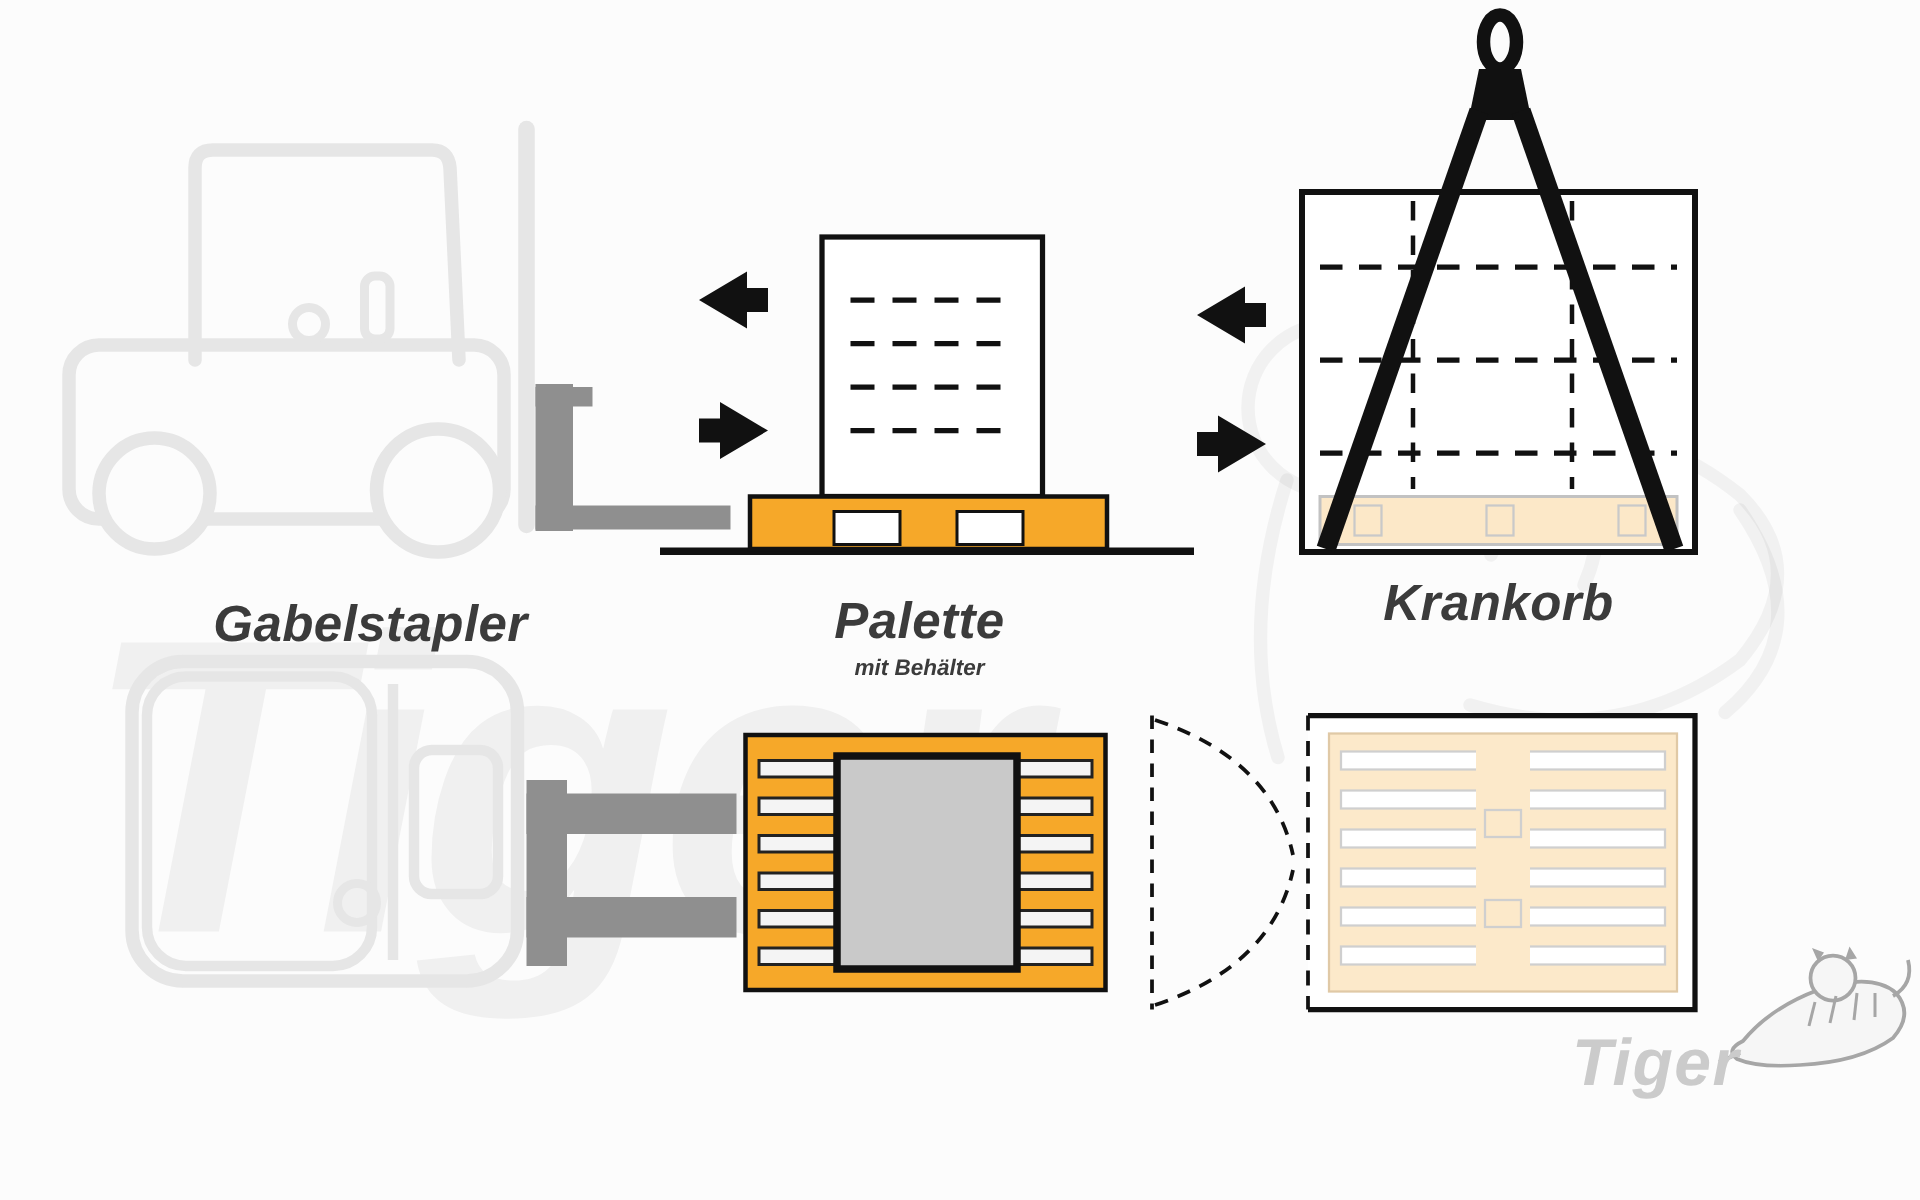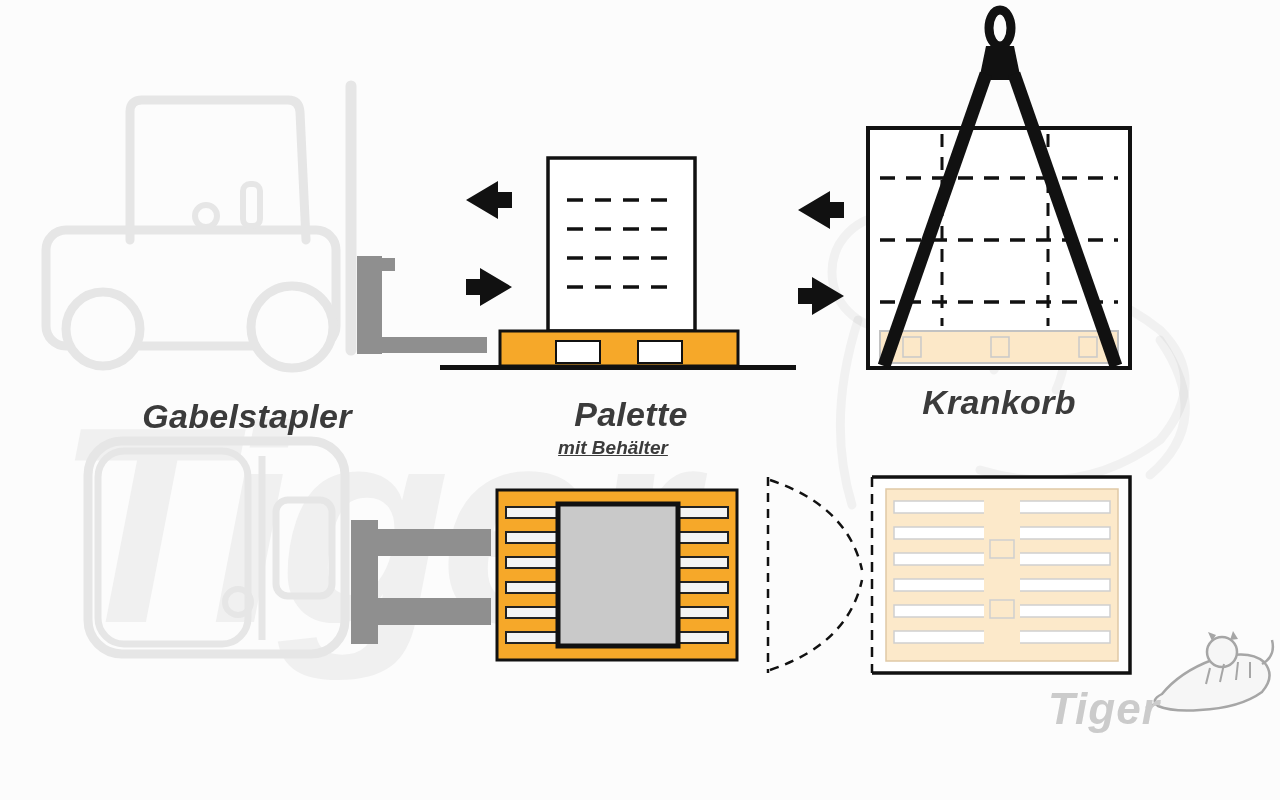--- a/index.html
+++ b/index.html
@@ -7,21 +7,21 @@
   .canvas {
     position:relative; width:1280px; height:800px;
     background:#fcfcfc; overflow:hidden;
   }
   svg.diagram { position:absolute; left:0; top:0; }
   .label {
     position:absolute; text-align:center; font-style:italic; font-weight:bold;
     color:#3b3b3b; line-height:1.1;
   }
   .label.main { font-size:34px; letter-spacing:0.3px; }
-  .label.sub  { font-size:19px;text-decoration:underline; }
+  .label.sub  { font-size:15px; }
   .label.caption { font-size:31px; }
   .watermark {
     position:absolute; left:55px; top:385px;
     font-size:280px; font-weight:bold; font-style:italic; line-height:1;
     color:#f0f0f0; letter-spacing:-10px; user-select:none;
   }
   .logo-text {
     position:absolute; left:1048px; top:684px;
     font-size:44px; font-weight:bold; font-style:italic;
     color:#cbcbcb; letter-spacing:1px;
@@ -168,19 +168,19 @@
         <line x1="1210" y1="668" x2="1206" y2="684"></line>
         <line x1="1224" y1="664" x2="1220" y2="682"></line>
         <line x1="1238" y1="662" x2="1236" y2="680"></line>
         <line x1="1250" y1="662" x2="1250" y2="678"></line>
       </g>
       <path d="M 1160,702 L 1146,708" stroke="#a6a6a6" stroke-width="2.5"></path>
     </g>
   </svg>
 
   <div class="label main" style="left:97px; top:398px; width:300px;">Gabelstapler</div>
-  <div class="label main" style="left:531px; top:396px; width:200px;">Palette</div>
+  <div class="label main" style="left:513px; top:396px; width:200px;">Palette</div>
   <div class="label sub" style="left:503px; top:438px; width:220px;">mit Behälter</div>
   <div class="label main" style="left:899px; top:384px; width:200px;">Krankorb</div>
 
   <div class="logo-text">Tiger</div>
 
 </div>
 
 </body></html>

